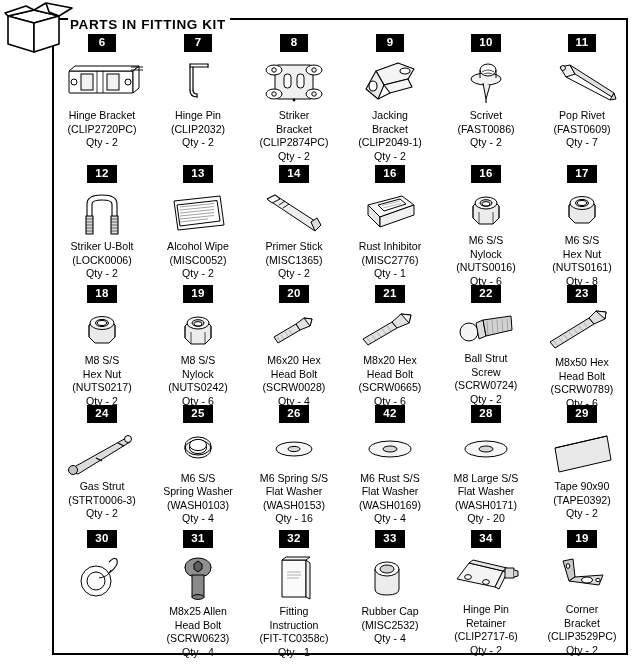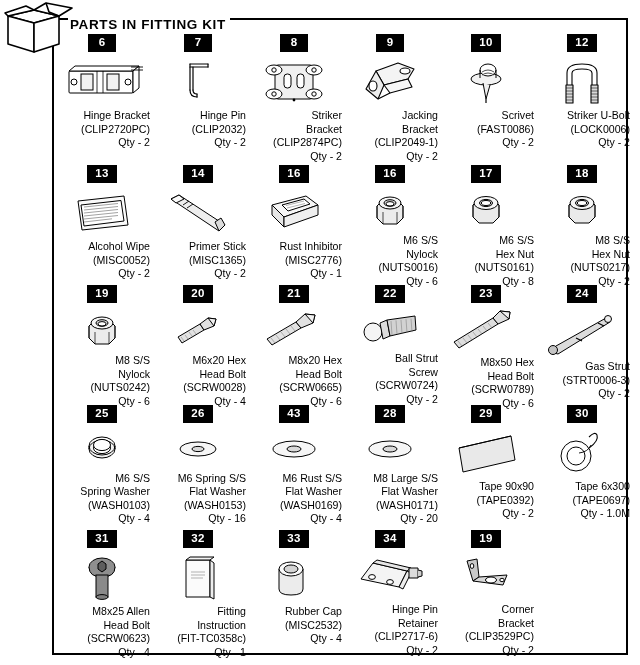--- a/index.html
+++ b/index.html
@@ -94,21 +94,21 @@
     margin-top: 7px;
     display: flex;
     align-items: center;
     justify-content: center;
   }
   .art svg { overflow: visible; }
   .caption {
     margin-top: 4px;
     font-size: 10.6px;
     line-height: 13.6px;
-    text-align: right;
+    text-align: center;
     width: 96px;
   }
   .caption div { white-space: nowrap; }
 </style>
 </head>
 <body>
 
 <div id="page">
 
   <div class="frame"></div>
@@ -234,20 +234,39 @@
     </g>
           </svg>
         </div>
         <div class="caption">
           <div>Scrivet</div>
           <div>(FAST0086)</div>
           <div>Qty - 2</div>
         </div>
       </div>
       <div class="cell">
+        <div class="badge">11</div>
+        <div class="art">
+          <svg width="76" height="42" viewBox="0 0 76 42">
+    <g stroke="#000" stroke-width="1" fill="#fff">
+      <polygon points="16,6 26,4 31,13 22,16" fill="#ededed"></polygon>
+      <polygon points="26,4 31,13 68,36 70,32" fill="#e2e2e2"></polygon>
+      <path d="M22,16 L66,39" stroke-width="1"></path>
+      <circle cx="19" cy="7" r="2.4" fill="#fff"></circle>
+      <polygon points="66,39 70,32 72,38" fill="#d8d8d8"></polygon>
+    </g>
+          </svg>
+        </div>
+        <div class="caption">
+          <div>Pop Rivet</div>
+          <div>(FAST0609)</div>
+          <div>Qty - 7</div>
+        </div>
+      </div>
+      <div class="cell">
         <div class="badge">12</div>
         <div class="art">
           <svg width="46" height="46" viewBox="0 0 46 46">
     <g stroke="#000" stroke-width="1.1" fill="#fff" stroke-linejoin="round">
       <path d="M8 44 L8 14 Q8 5 23 5 Q38 5 38 14 L38 44" fill="none"></path>
       <path d="M13 44 L13 14 Q13 10 23 10 Q33 10 33 14 L33 44" fill="none"></path>
       <rect x="7" y="26" width="7" height="18" fill="#d9d9d9"></rect>
       <rect x="32" y="26" width="7" height="18" fill="#d9d9d9"></rect>
       <g stroke-width="0.55">
         <path d="M7 29 L14 29 M7 32 L14 32 M7 35 L14 35 M7 38 L14 38 M7 41 L14 41"></path>
@@ -535,21 +554,21 @@
           </svg>
         </div>
         <div class="caption">
           <div>M6 Spring S/S</div>
           <div>Flat Washer</div>
           <div>(WASH0153)</div>
           <div>Qty - 16</div>
         </div>
       </div>
       <div class="cell">
-        <div class="badge">43</div>
+        <div class="badge">42</div>
         <div class="art">
           <svg width="52" height="26" viewBox="0 0 52 26">
     <g stroke="#000" stroke-width="1" fill="#f6f6f6">
       <ellipse cx="26" cy="13" rx="21" ry="8"></ellipse>
       <ellipse cx="26" cy="13" rx="7" ry="3" fill="#d9d9d9"></ellipse>
     </g>
           </svg>
         </div>
         <div class="caption">
           <div>M6 Rust S/S</div>
@@ -595,25 +614,20 @@
         <div class="badge">30</div>
         <div class="art">
           <svg width="54" height="44" viewBox="0 0 54 44">
     <g stroke="#000" stroke-width="1" fill="#fff">
       <circle cx="21" cy="25" r="15"></circle>
       <circle cx="21" cy="25" r="9" fill="#fff"></circle>
       <path d="M34 17 Q44 10 42 4 Q40 0 34 6" fill="none" stroke-width="1.1"></path>
       <path d="M36 14 Q33 21 24 22" fill="none" stroke-width="0.9"></path>
     </g>
           </svg>
-        </div>
-        <div class="caption">
-          <div>Tape 6x300</div>
-          <div>(TAPE0697)</div>
-          <div>Qty - 1.0M</div>
         </div>
       </div>
       <div class="cell">
         <div class="badge">31</div>
         <div class="art">
           <svg width="44" height="46" viewBox="0 0 44 46">
     <g stroke="#000" stroke-width="1" fill="#8f8f8f">
       <ellipse cx="22" cy="12" rx="13" ry="9"></ellipse>
       <path d="M9 12 Q9 22 22 22 Q35 22 35 12" fill="#8f8f8f"></path>
       <rect x="16" y="20" width="12" height="22" fill="#8a8a8a"></rect>

